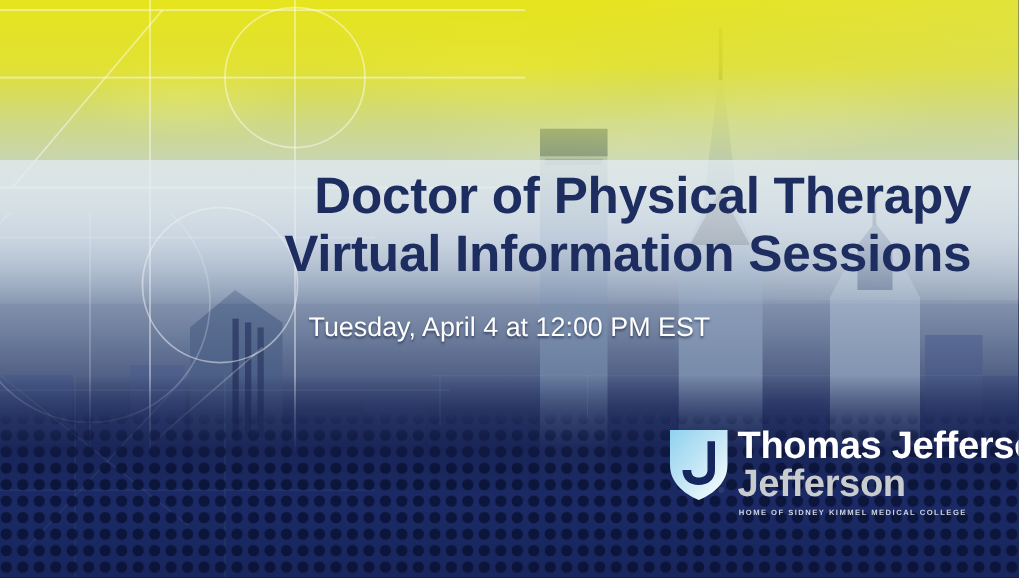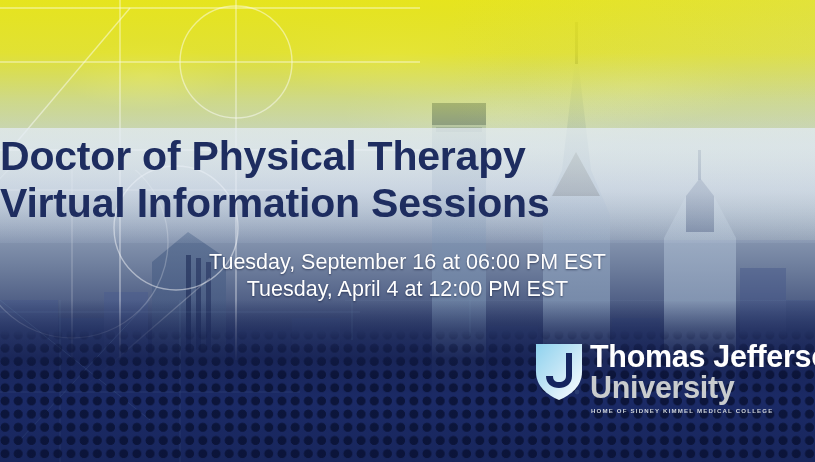--- a/index.html
+++ b/index.html
@@ -81,21 +81,21 @@
     -webkit-mask-image:linear-gradient(to bottom, rgba(0,0,0,0) 0%, rgba(0,0,0,.55) 14%, #000 34%, #000 100%);
     mask-image:linear-gradient(to bottom, rgba(0,0,0,0) 0%, rgba(0,0,0,.55) 14%, #000 34%, #000 100%);
     pointer-events:none;
   }
   
   .navygrid{position:absolute;left:0;top:300px;width:815px;height:162px;pointer-events:none;opacity:.5;}
 
   
   .headline{
     position:absolute;left:0;top:133px;width:777px;
-    text-align:left;color:#1e2d60;
+    text-align:right;color:#1e2d60;
     font-size:41px;font-weight:bold;line-height:47px;
     letter-spacing:-0.2px;
     white-space:pre-line;
   }
   .dates{
     position:absolute;left:0;top:249px;width:815px;
     text-align:center;color:#ffffff;
     font-size:21.5px;font-weight:normal;line-height:26.5px;
     text-shadow:0 1px 2px rgba(12,20,50,.55);
   }
@@ -214,37 +214,36 @@
       <line x1="352" y1="0" x2="352" y2="40"></line>
       <line x1="470" y1="0" x2="470" y2="36"></line>
     </g>
   </svg>
   <div class="dots"></div>
 
   <div class="headline">Doctor of Physical Therapy
 Virtual Information Sessions</div>
 
   <div class="dates">
-    <div>Tuesday, September 16 at 06:00 PM EST</div>
     <div>Tuesday, April 4 at 12:00 PM EST</div>
   </div>
 
   <div class="logo">
     <svg class="shield" viewBox="0 0 52 62">
       <defs>
         <linearGradient id="shg" x1="0" y1="0" x2="1" y2="1">
           <stop offset="0%" stop-color="#8fd2ee"></stop>
           <stop offset="45%" stop-color="#bfe4f5"></stop>
           <stop offset="100%" stop-color="#ffffff"></stop>
         </linearGradient>
       </defs>
       <path d="M3,2 H49 V30 C49,44 38,53 26,58 C14,53 3,44 3,30 Z" fill="url(#shg)"></path>
       <path d="M33,11 H39 V34 C39,42 33,46 26,46 C19,46 13,42 13,34 H20 C20,38 22,40 26,40 C30,40 33,38 33,34 Z" fill="#15255e"></path>
       <circle cx="44" cy="50" r="2.4" fill="#2a3c72"></circle>
     </svg>
     <div class="logotext">
       <div class="l-thomas">Thomas Jefferson</div>
-      <div class="l-univ">University</div>
+      <div class="l-univ">Jefferson</div>
       <div class="l-tag">HOME OF SIDNEY KIMMEL MEDICAL COLLEGE</div>
     </div>
   </div>
 
 </div>
 
 </body></html>

